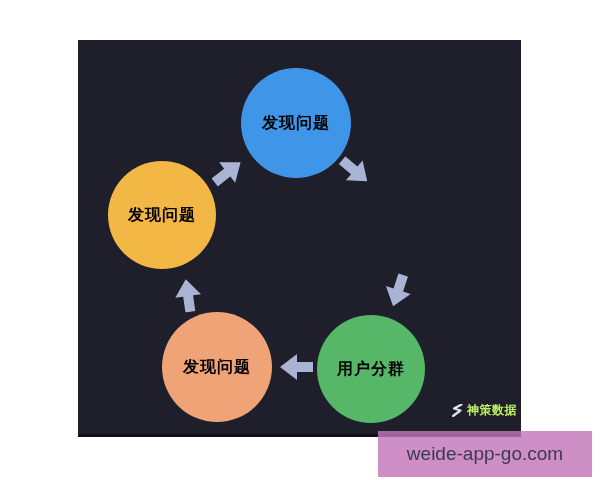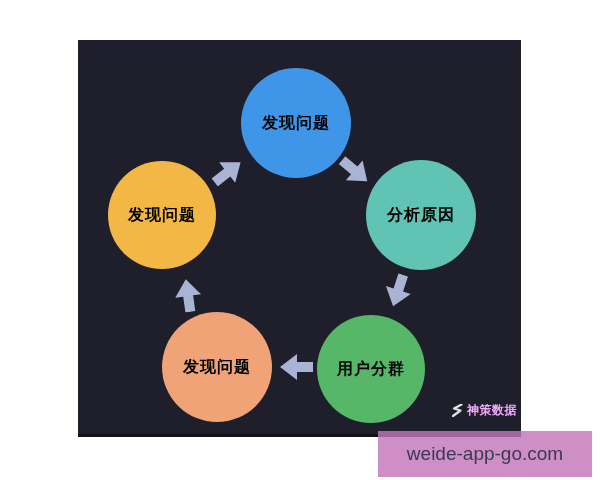--- a/index.html
+++ b/index.html
@@ -77,23 +77,20 @@
 </style>
 </head>
 <body>
 
 <div class="diagram-card" style="background: rgb(30, 31, 42);">
 
   <div class="node" style="left: 163px; top: 28px; height: 110px; width: 110px; background: rgb(63, 150, 233);">
     <span class="node-label">发现问题</span>
   </div>
 
-  <div class="node" style="left: 288px; top: 120px; height: 110px; width: 110px; background: rgb(96, 195, 179);">
-    <span class="node-label">分析原因</span>
-  </div>
 
   <div class="node" style="left: 239px; top: 275px; height: 108px; width: 108px; background: rgb(85, 183, 103); font-family: Liberation Serif, serif;">
     <span class="node-label">用户分群</span>
   </div>
 
   <div class="node" style="left: 84px; top: 272px; height: 110px; width: 110px; background: rgb(240, 163, 118);">
     <span class="node-label">发现问题</span>
   </div>
 
   <div class="node" style="left: 30px; top: 121px; height: 108px; width: 108px; background: rgb(243, 183, 69);">
@@ -119,21 +116,21 @@
     <svg viewBox="0 0 34 28">
         <polygon points="0,9 16,9 16,1 33,14 16,27 16,19 0,19" fill="#a9b3d3"></polygon>
       </svg>
   </div>
   <div class="flow-arrow" style="left: 93px; top: 241px; transform: rotate(-98deg);">
     <svg viewBox="0 0 34 28">
         <polygon points="0,9 16,9 16,1 33,14 16,27 16,19 0,19" fill="#a9b3d3"></polygon>
       </svg>
   </div>
 
-  <div class="brand-logo" style="color: #f0abfc; margin-top: 31px;">
+  <div class="brand-logo" style="color: #bef264; margin-top: 31px;">
     <span class="logo-glyph">
       <svg width="11" height="13" viewBox="0 0 11 13">
         <path d="M9.5,0.5 L2,4.5 L8.5,6.5 L1,12" fill="none" stroke="#e2e3e8" stroke-width="2.2" stroke-linecap="round" stroke-linejoin="round"></path>
       </svg>
     </span>
     <span class="logo-text">神策数据</span>
   </div>
 
 </div>
 

